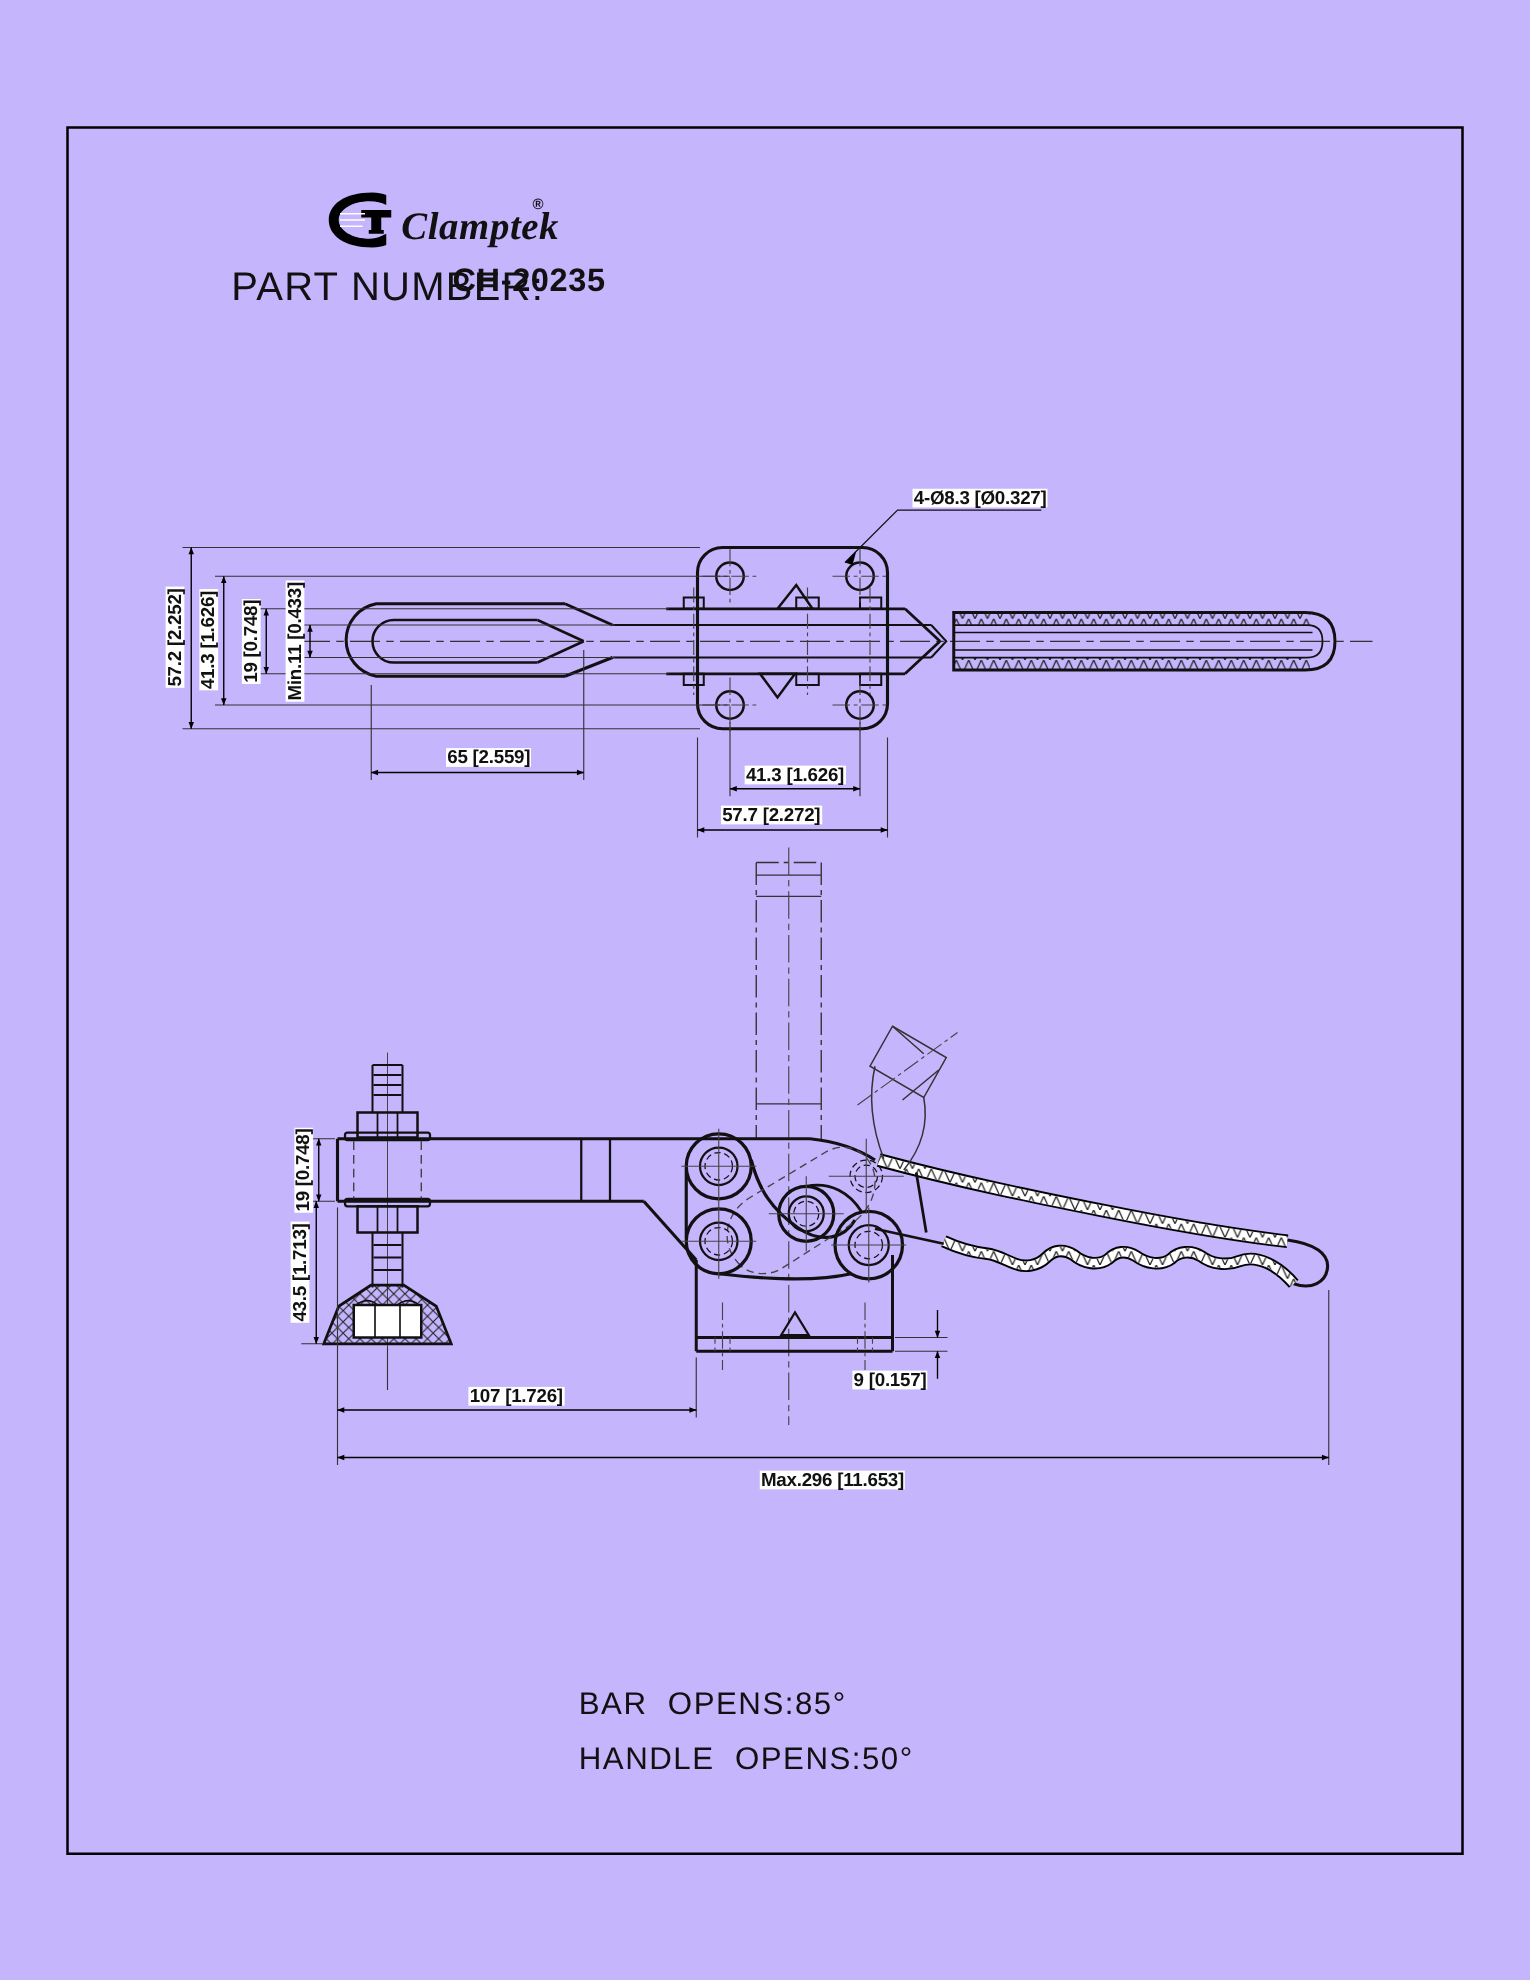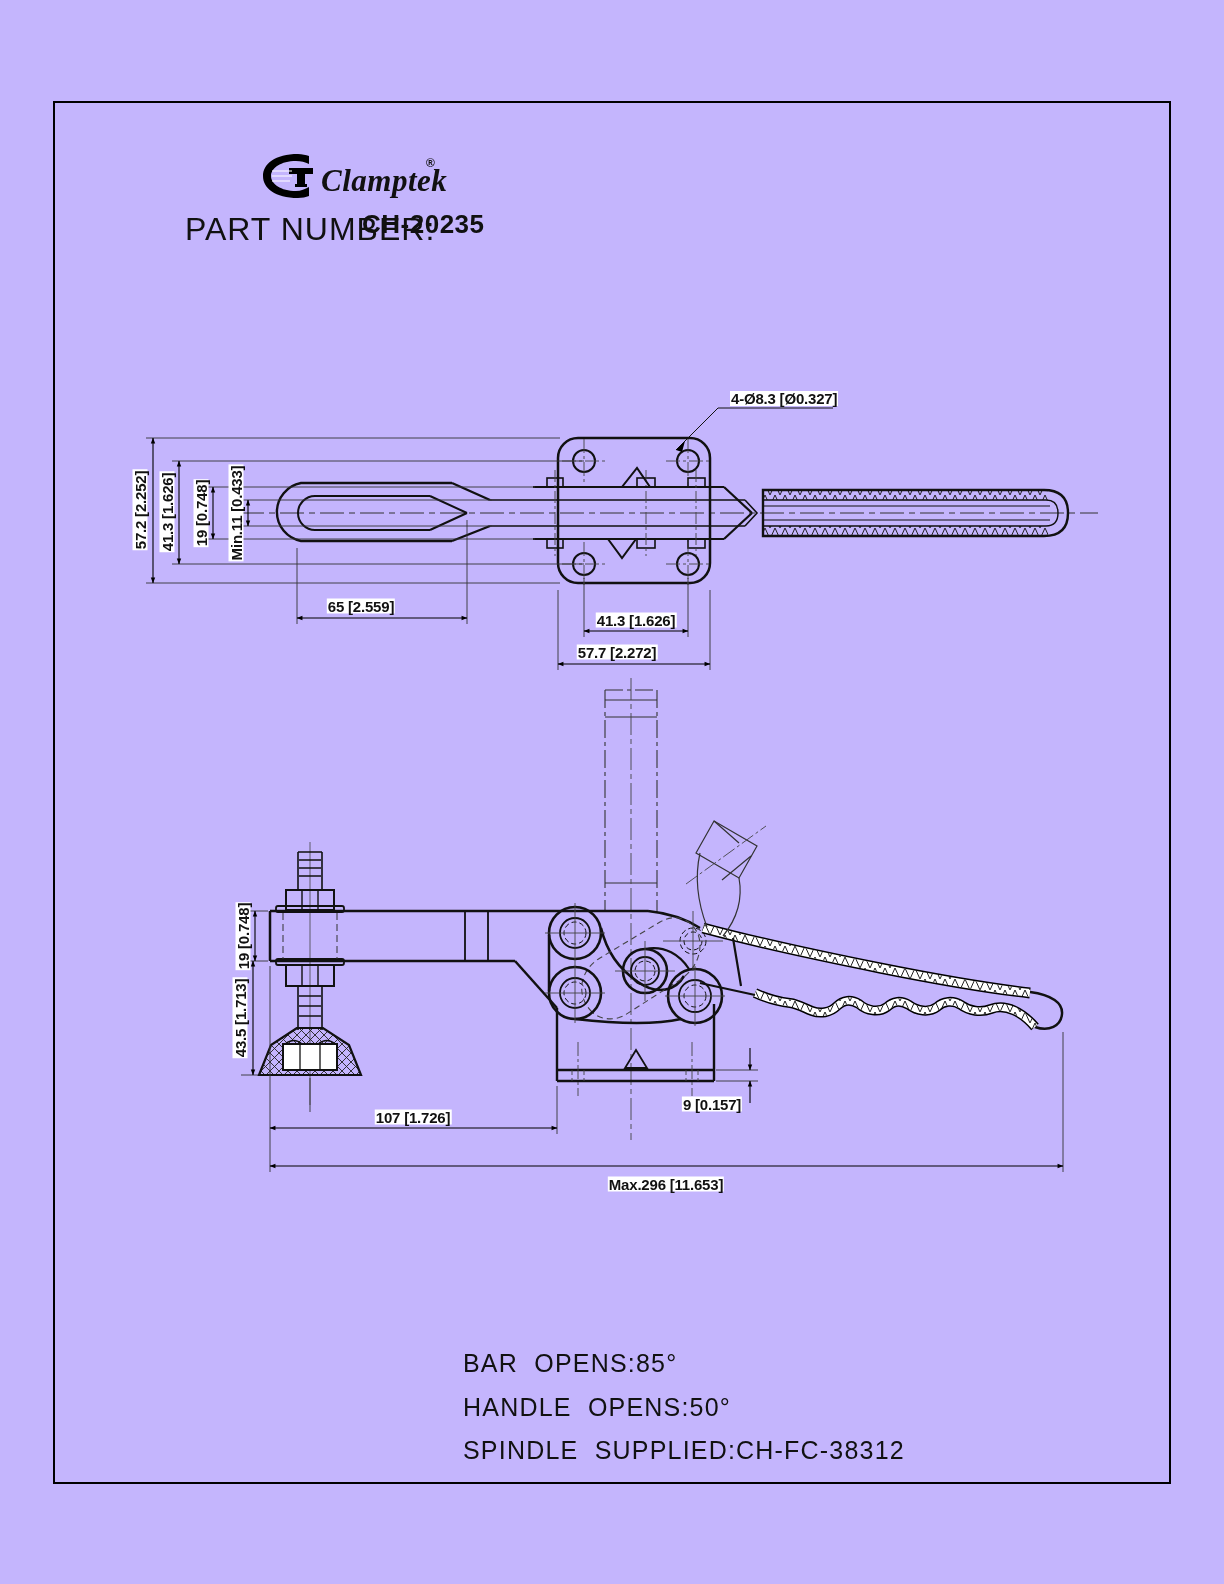--- a/index.html
+++ b/index.html
@@ -215,27 +215,26 @@
 
   <span class="brand-script">Clamptek</span>
   <span class="brand-reg">®</span>
   <span class="part-label">PART NUMBER:</span>
   <span class="part-number">CH-20235</span>
 
   <span class="lbl rot" style="left:140px;top:510px;">57.2 [2.252]</span>
   <span class="lbl rot" style="left:167px;top:512px;">41.3 [1.626]</span>
   <span class="lbl rot" style="left:201px;top:513px;">19 [0.748]</span>
   <span class="lbl rot" style="left:236px;top:513px;">Min.11 [0.433]</span>
-  <span class="lbl ctr" style="left:361px;top:606px;">65 [2.559]</span>
+  <span class="lbl ctr" style="left:391px;top:606px;">65 [2.559]</span>
   <span class="lbl ctr" style="left:636px;top:620px;">41.3 [1.626]</span>
   <span class="lbl ctr" style="left:617px;top:652px;text-align:center;">57.7 [2.272]</span>
   <span class="lbl" style="left:719px;top:391px;margin-left:11px;">4-Ø8.3 [Ø0.327]</span>
 
   <span class="lbl rot" style="left:243px;top:936px;">19 [0.748]</span>
   <span class="lbl rot" style="left:240px;top:1018px;">43.5 [1.713]</span>
   <span class="lbl ctr" style="left:413px;top:1117px;">107 [1.726]</span>
   <span class="lbl ctr" style="left:712px;top:1104px;">9 [0.157]</span>
   <span class="lbl ctr" style="left:666px;top:1184px;">Max.296 [11.653]</span>
 
   <span class="note" style="left:463px;top:1351px;">BAR  OPENS:85°</span>
   <span class="note" style="left:463px;top:1395px;">HANDLE  OPENS:50°</span>
-  <span class="note" style="left:463px;top:1438px;">SPINDLE  SUPPLIED:CH-FC-38312</span>
 </div>
 
 </body></html>

